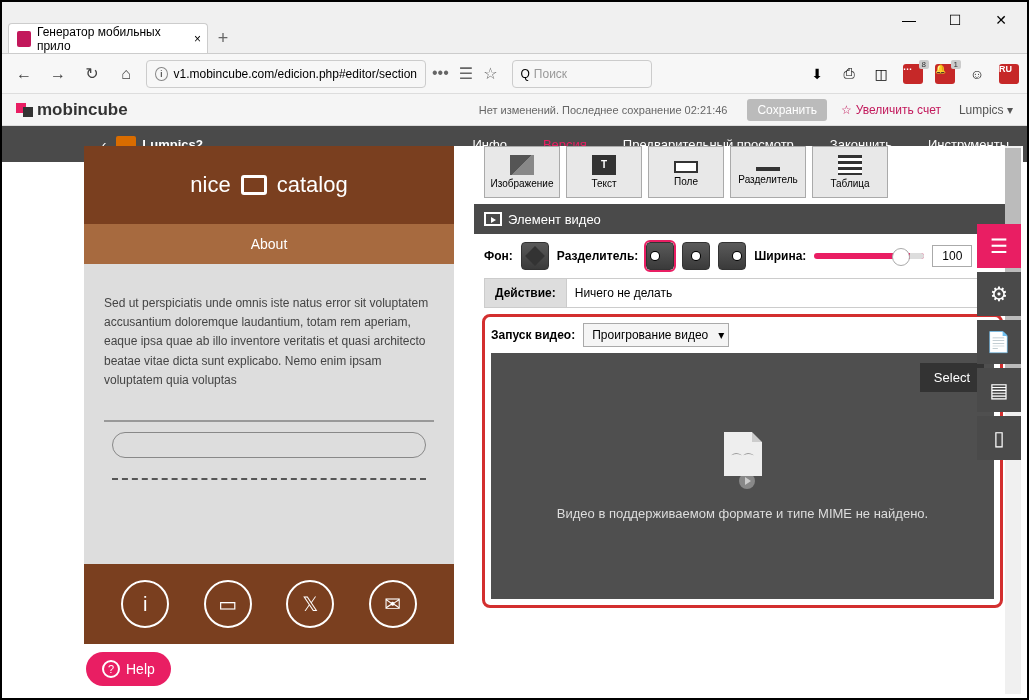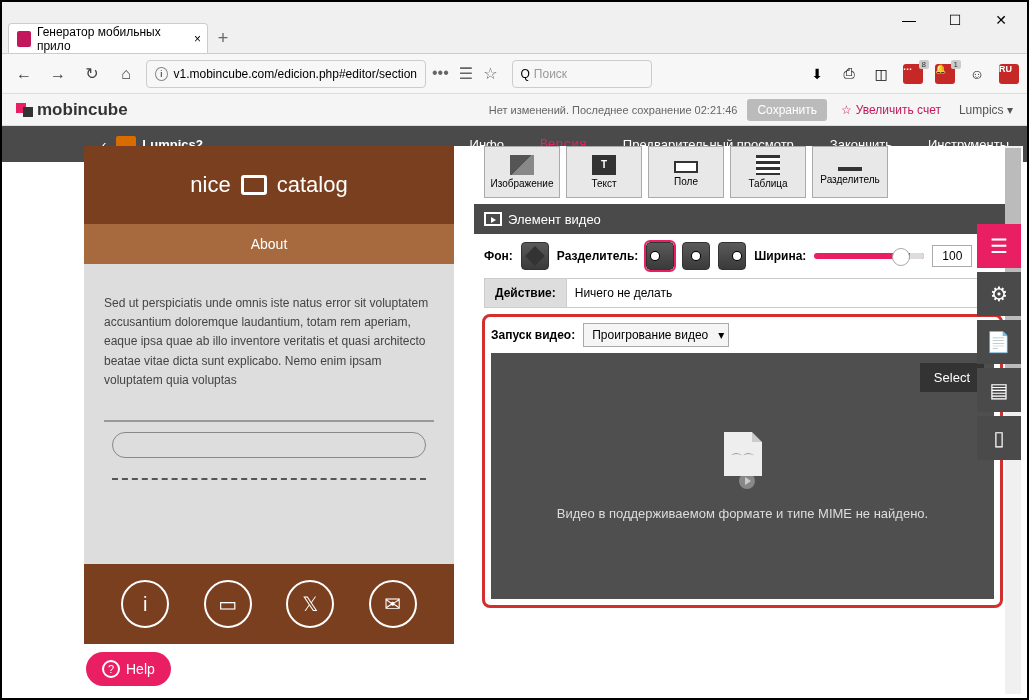--- a/index.html
+++ b/index.html
@@ -24,32 +24,32 @@
 .ext-icon { width: 20px; height: 20px; display: flex; align-items: center; justify-content: center; position: relative; font-size: 14px; }
 .badge { position: absolute; top: -4px; right: -6px; background: #ccc; color: #333; font-size: 8px; padding: 0 3px; border-radius: 2px; }
 .red-icon { background: #c62828; color: #fff; border-radius: 3px; width: 20px; height: 20px; font-size: 9px; font-weight: bold; }
 
 
 .mc-header { height: 32px; background: #f5f5f5; display: flex; align-items: center; padding: 0 14px; border-bottom: 1px solid #ddd; }
 .mc-logo { display: flex; align-items: center; gap: 4px; font-weight: bold; font-size: 17px; color: #333; }
 .mc-logo-icon { display: flex; }
 .mc-logo-sq { width: 10px; height: 10px; }
 .mc-status { margin-left: auto; font-size: 11px; color: #666; }
-.mc-save { background: #bbb; color: #fff; padding: 4px 10px; border-radius: 3px; font-size: 12px; margin-left: 10px; }
+.mc-save { background: #bbb; color: #fff; padding: 4px 10px; border-radius: 3px; font-size: 12px; margin-left: 20px; }
 .mc-upgrade { display: flex; align-items: center; gap: 4px; color: #c2185b; font-size: 12px; margin-left: 14px; }
 .mc-user { font-size: 12px; color: #555; margin-left: 18px; }
 
 
 .mc-dark-bar { height: 36px; background: #4a4a4a; display: flex; align-items: center; color: #fff; font-size: 13px; padding-left: 90px; }
 .mc-back { padding: 0 10px; }
 .mc-app-badge { background: #d96c00; width: 20px; height: 16px; border-radius: 2px; margin-right: 6px; }
 .mc-app-name { font-weight: bold; }
 .mc-nav-items { display: flex; margin-left: auto; }
 .mc-nav-item { padding: 0 18px; height: 36px; display: flex; align-items: center; }
-.mc-nav-item.active { color: #e91e63; border-bottom: 3px solid #e91e63; padding-top: 3px; font-family: Liberation Mono, monospace; }
+.mc-nav-item.active { color: #e91e63; border-bottom: 3px solid #e91e63; padding-top: 3px; }
 
 
 .content { display: flex; position: absolute; left: 82px; top: 144px; right: 4px; bottom: 4px; }
 
 
 .phone-col { width: 390px; background: #fff; padding: 0 8px 0 0; overflow: hidden; position: relative; }
 .phone { width: 370px; height: 100%; position: relative; }
 .phone-header { background: #7a3f1f; color: #fff; height: 78px; display: flex; align-items: center; justify-content: center; gap: 10px; font-size: 22px; }
 .phone-header-icon { width: 26px; height: 20px; border: 3px solid #fff; border-radius: 3px; }
 .phone-about { background: #a76a3f; color: #fff; text-align: center; padding: 12px; font-size: 14px; }
@@ -230,26 +230,26 @@
         </div>
       <div class="tool-item">
           <div class="tool-icon" style="background:#333;color:#fff;text-align:center;line-height:20px;font-weight:bold">T</div>
           <span>Текст</span>
         </div>
       <div class="tool-item">
           <div class="tool-icon" style="border:2px solid #333;background:#fff;height:12px;margin-top:4px"></div>
           <span>Поле</span>
         </div>
       <div class="tool-item">
+          <div class="tool-icon" style="height:4px;margin-top:8px"></div>
+          <span>Разделитель</span>
+        </div>
+      <div class="tool-item">
           <div class="tool-icon" style="background:repeating-linear-gradient(#333 0 3px,#fff 3px 6px)"></div>
           <span>Таблица</span>
-        </div>
-      <div class="tool-item">
-          <div class="tool-icon" style="height:4px;margin-top:8px"></div>
-          <span>Разделитель</span>
         </div>
     </div>
 
     <div class="section-header">
       <div class="section-vidicon"></div>
       <span>Элемент видео</span>
     </div>
 
     <div class="prop-row">
       <span class="prop-label">Фон:</span>

